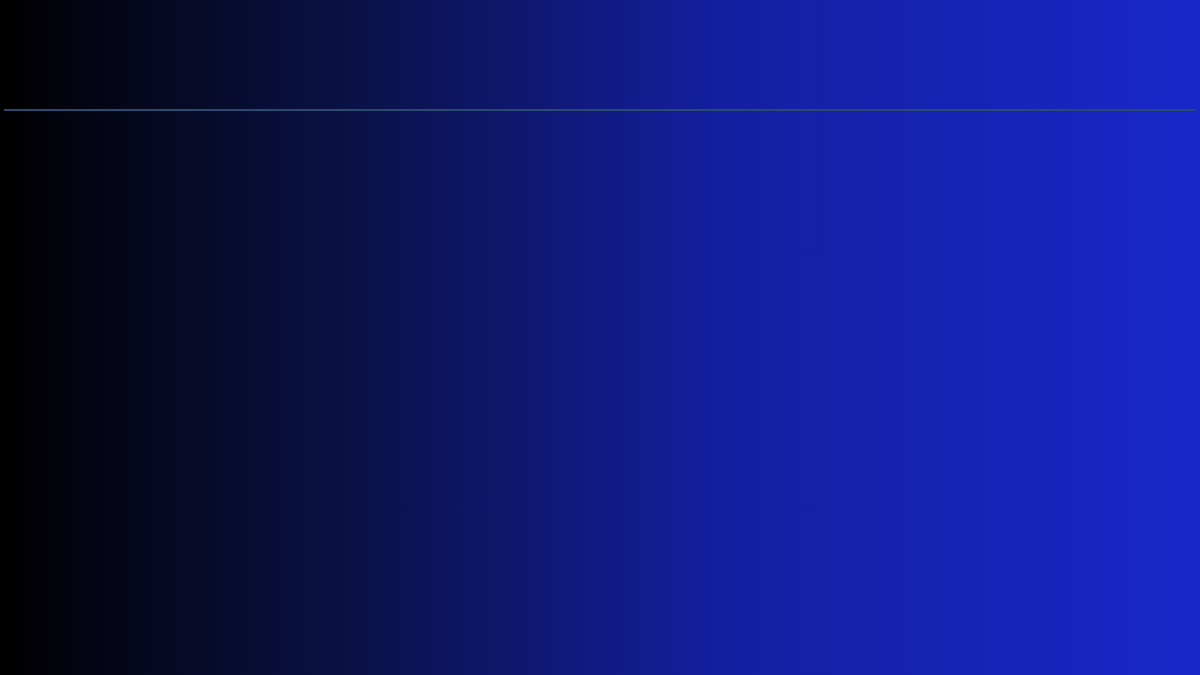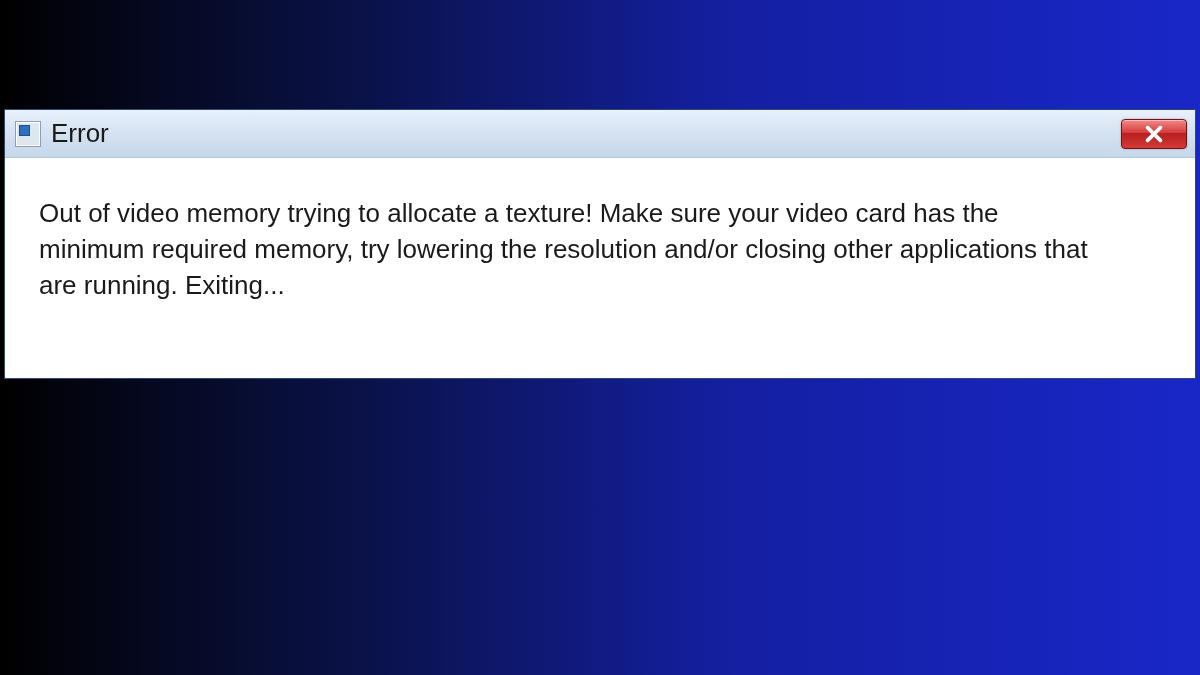--- a/index.html
+++ b/index.html
@@ -114,24 +114,14 @@
       display: flex;
       align-items: center;
       justify-content: center;
     }
   </style>
 </head>
 <body>
 
 <div class="stage">
   <div class="dialog">
-    <div class="titlebar">
-      <div class="app-icon"></div>
-      <div class="title-text">Error</div>
-      <div class="close-btn">
-        <div class="close-x"></div>
-      </div>
-    </div>
-    <div class="body-area">
-      <div class="message">Out of video memory trying to allocate a texture! Make sure your video card has the minimum required memory, try lowering the resolution and/or closing other applications that are running. Exiting...</div>
-    </div>
   </div>
 </div>
 
 </body></html>

